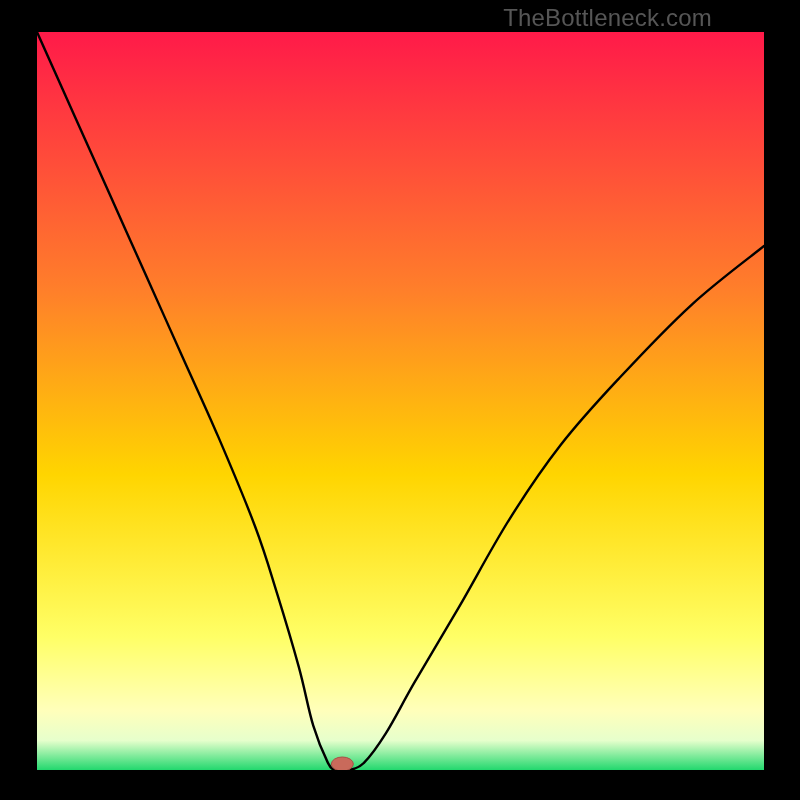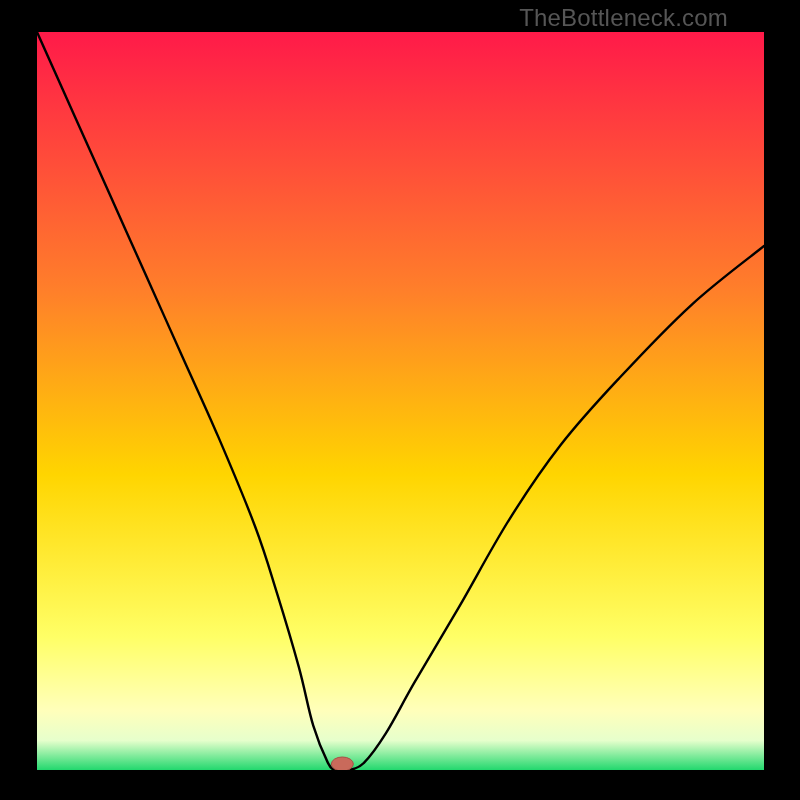--- a/index.html
+++ b/index.html
@@ -11,21 +11,20 @@
     overflow: hidden;
     font-family: Arial, Helvetica, sans-serif;
   }
   .frame {
     position: absolute;
     left: 0;
     top: 0;
     width: 726px;
     height: 800px;
     background: #000;
-    padding-left: 16px;
   }
   .plot {
     position: absolute;
     left: 37px;
     top: 32px;
     width: 727px;
     height: 738px;
   }
   .watermark {
     position: absolute;

